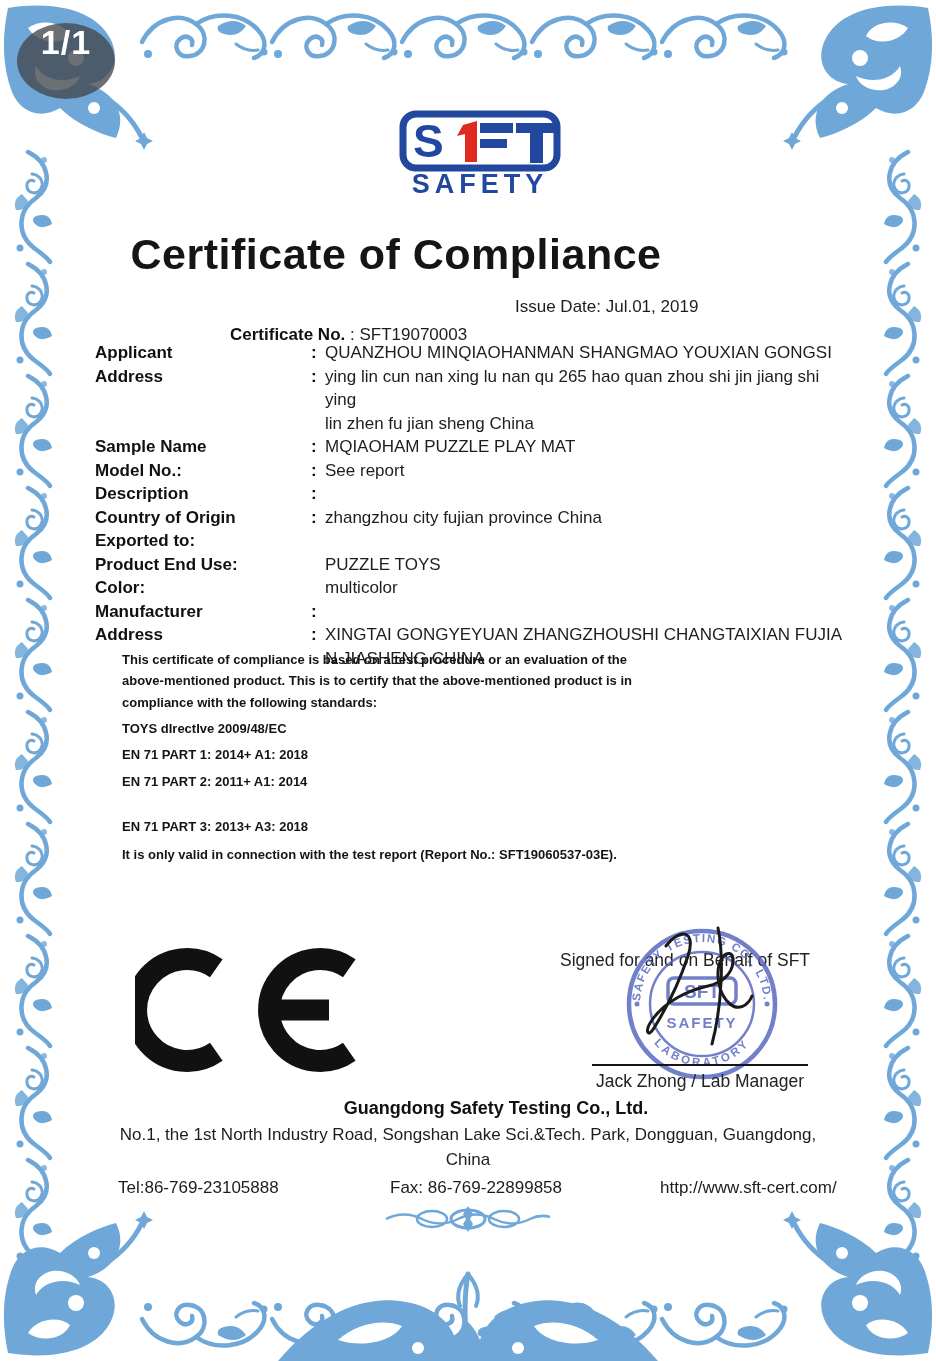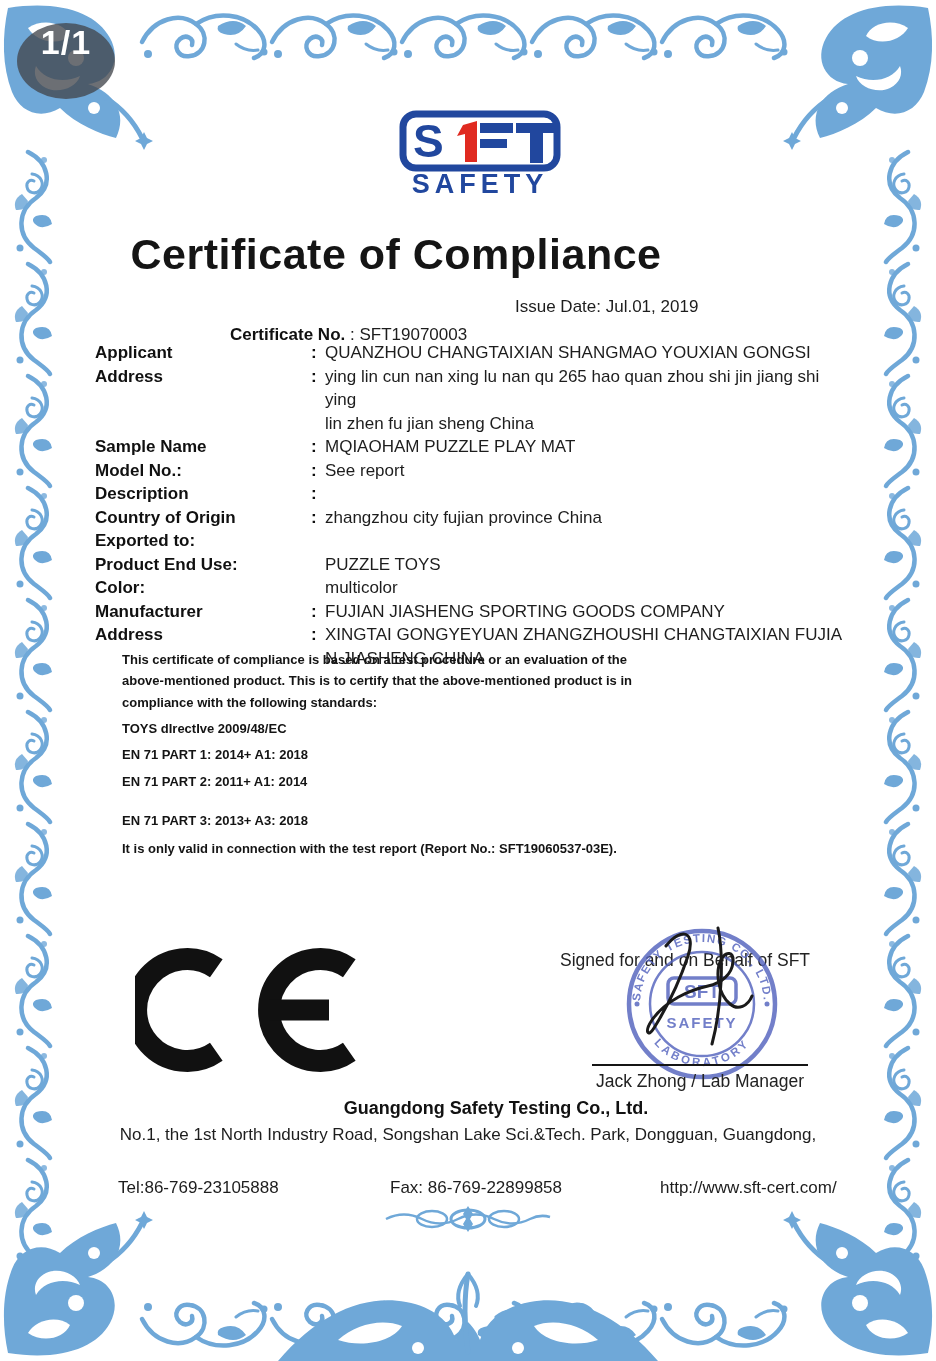--- a/index.html
+++ b/index.html
@@ -35,21 +35,21 @@
   .flabel{font-weight:bold;color:#101010;}
   .fcolon{font-weight:bold;color:#101010;}
   .fvalue{white-space:pre-line;}
 
   .statement{position:absolute;left:122px;top:649px;width:716px;font-size:13px;
     font-weight:bold;color:#141414;line-height:21.4px;}
   .statement .para{white-space:pre-line;}
   .std-0{margin-top:5px;}
   .std-1{margin-top:4px;}
   .std-2{margin-top:6px;}
-  .std-3{margin-top:18px;}
+  .std-3{margin-top:24px;}
   .validity{margin-top:6px;}
 
   .signed-for{position:absolute;left:560px;top:950px;font-size:17.5px;color:#222;}
   .sig-line{position:absolute;left:592px;top:1064px;width:216px;border-top:2px solid #151515;}
   .signer-name{position:absolute;left:566px;top:1071px;width:268px;text-align:center;font-size:17.5px;color:#222;}
 
   .footer-company{position:absolute;left:0;top:1098px;width:936px;text-align:center;
     font-size:18px;font-weight:bold;color:#111;padding-left:28px;}
   .footer-addr{position:absolute;left:0;top:1125px;width:936px;text-align:center;font-size:17px;}
   .footer-country{position:absolute;left:0;top:1150px;width:936px;text-align:center;font-size:17px;}
@@ -195,21 +195,21 @@
       <span class="lbl">Certificate No.</span>
       <span> </span>
       <span>: SFT19070003</span>
     </div>
     <div class="issue-date">Issue Date: Jul.01, 2019</div>
 
     <div class="fields">
       <div class="frow">
         <span class="flabel">Applicant</span>
         <span class="fcolon">:</span>
-        <span class="fvalue">QUANZHOU CHANGTAIXIAN SHANGMAO YOUXIAN GONGSI</span>
+        <span class="fvalue">QUANZHOU MINQIAOHANMAN SHANGMAO YOUXIAN GONGSI</span>
       </div>
       <div class="frow">
         <span class="flabel">Address</span>
         <span class="fcolon">:</span>
         <span class="fvalue">ying lin cun nan xing lu nan qu 265 hao quan zhou shi jin jiang shi ying
 lin zhen fu jian sheng China</span>
       </div>
       <div class="frow">
         <span class="flabel">Sample Name</span>
         <span class="fcolon">:</span>
@@ -239,21 +239,20 @@
         <span class="fvalue">PUZZLE TOYS</span>
       </div>
       <div class="frow">
         <span class="flabel">Color:</span>
         <span class="fcolon"></span>
         <span class="fvalue">multicolor</span>
       </div>
       <div class="frow">
         <span class="flabel">Manufacturer</span>
         <span class="fcolon">:</span>
-        <span class="fvalue">FUJIAN JIASHENG SPORTING GOODS COMPANY</span>
       </div>
       <div class="frow">
         <span class="flabel">Address</span>
         <span class="fcolon">:</span>
         <span class="fvalue">XINGTAI GONGYEYUAN ZHANGZHOUSHI CHANGTAIXIAN FUJIA
 N JIASHENG CHINA</span>
       </div>
     </div>
 
     <div class="statement">
@@ -301,20 +300,21 @@
         <path d="M60,30 C76,10 90,16 82,40 C72,70 58,96 48,112 C42,122 38,116 46,104 C60,84 84,74 102,70 C116,67 126,58 127,46 C128,36 120,34 115,44 C109,56 112,78 124,88 C132,95 142,90 146,80"></path>
         <path d="M112,12 C118,40 116,90 106,128"></path>
       </g>
     </svg>
 
     <div class="sig-line"></div>
     <div class="signer-name">Jack Zhong / Lab Manager</div>
 
     <div class="footer-company">Guangdong Safety Testing Co., Ltd.</div>
     <div class="footer-addr">No.1, the 1st North Industry Road, Songshan Lake Sci.&amp;Tech. Park, Dongguan, Guangdong,</div>
+    <div class="footer-country">China</div>
     <div class="footer-contact">
       <span class="tel">Tel:86-769-23105888</span>
       <span class="fax">Fax: 86-769-22899858</span>
       <span class="url">http://www.sft-cert.com/</span>
     </div>
 
   </div>
 </div>
 
 </body></html>

